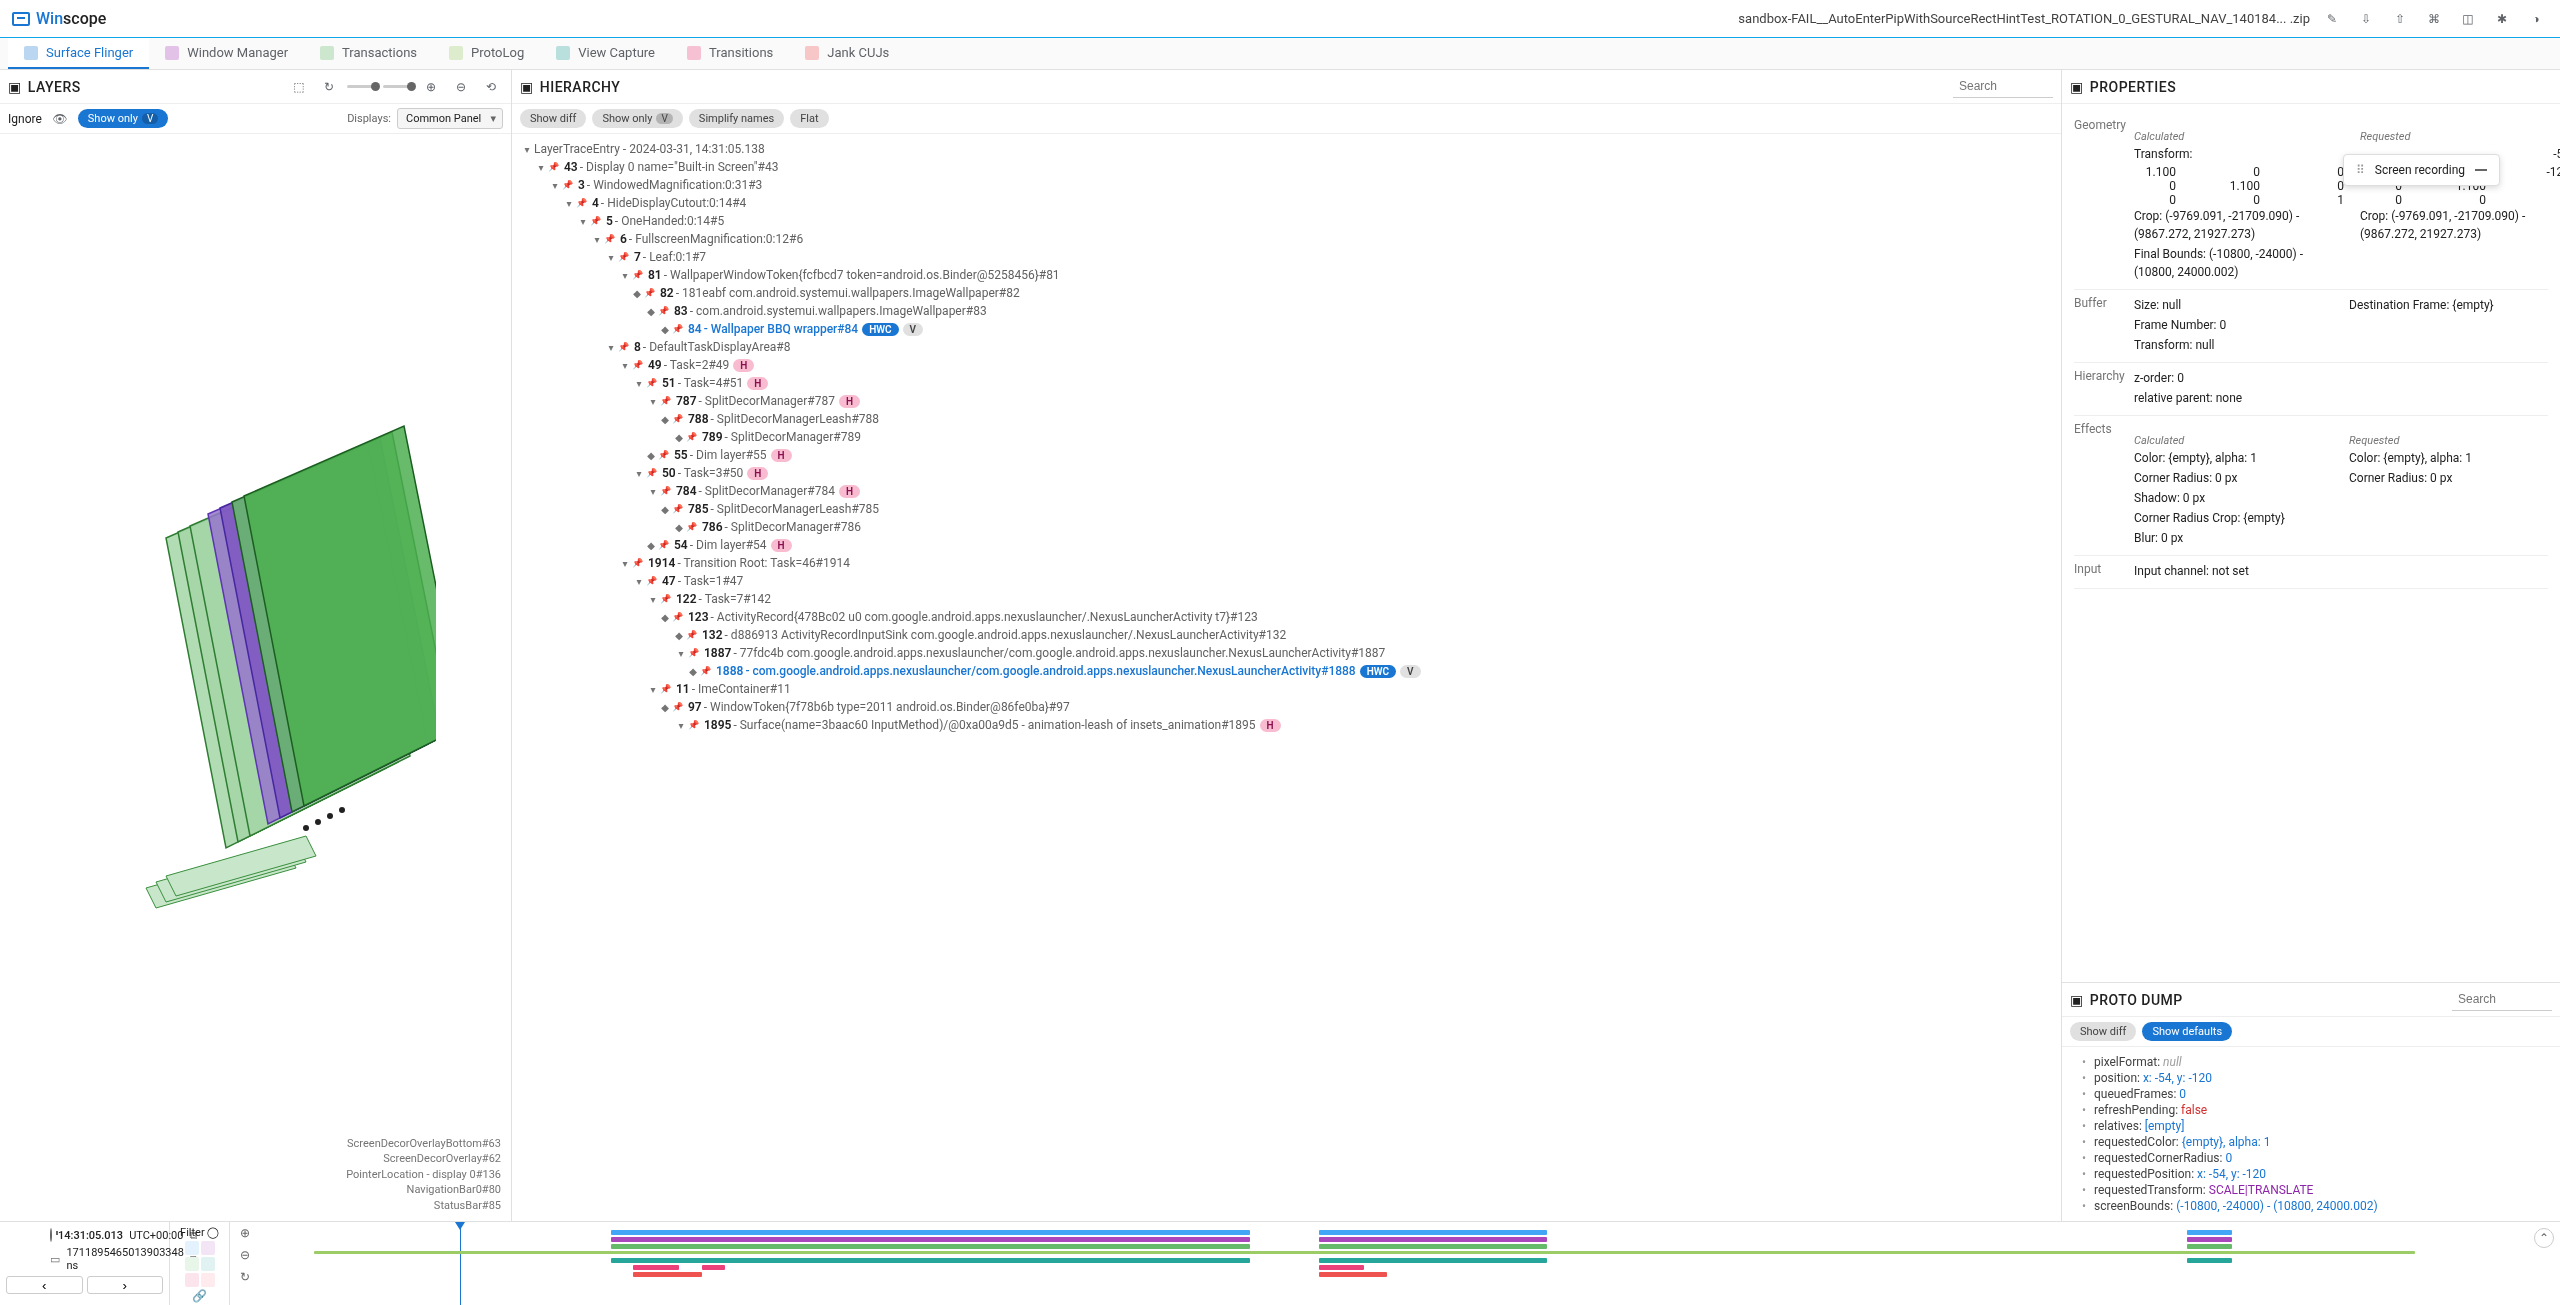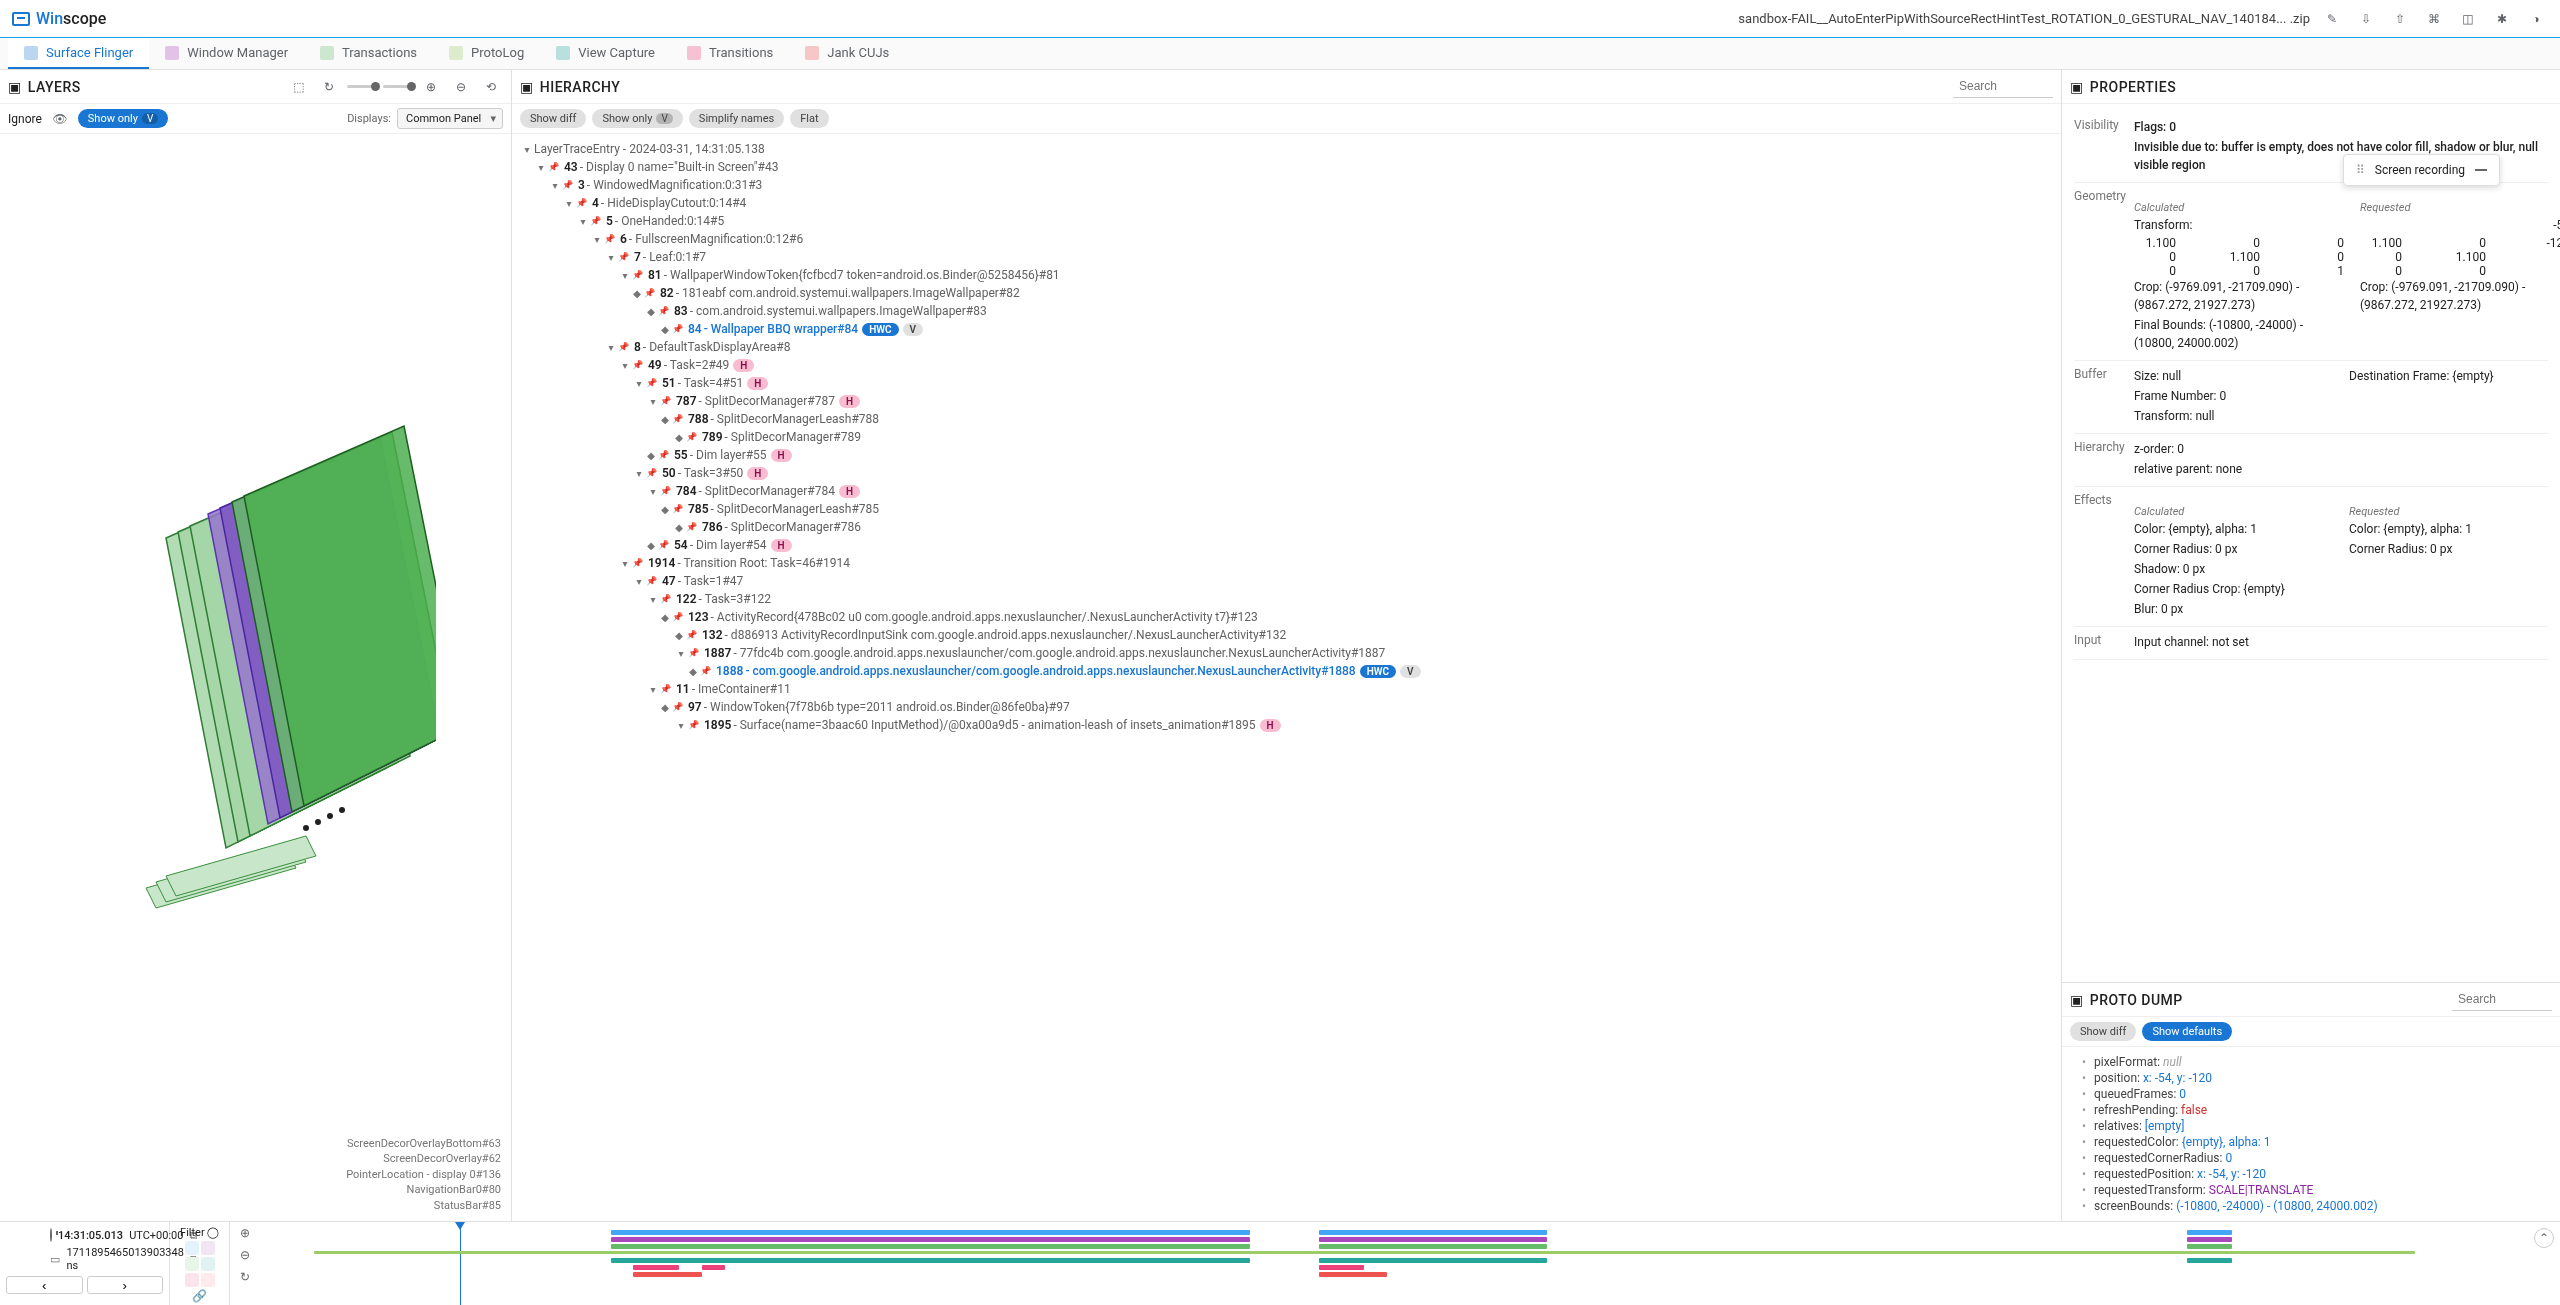--- a/index.html
+++ b/index.html
@@ -380,21 +380,21 @@
         <div class="tree-row" style="padding-left: 116px;">
           <span class="tree-toggle">▾</span>
           <span class="tree-pin" style="font-size: 9px;">📌</span>
           <span class="tree-id">47</span>
           <span class="tree-name"> - Task=1#47</span>
         </div>
         <div class="tree-row" style="padding-left: 130px;">
           <span class="tree-toggle">▾</span>
           <span class="tree-pin" style="font-size: 9px;">📌</span>
           <span class="tree-id">122</span>
-          <span class="tree-name"> - Task=3#122</span>
+          <span class="tree-name"> - Task=7#142</span>
         </div>
         <div class="tree-row" style="padding-left: 144px;">
           <span class="tree-diamond">◆</span>
           <span class="tree-pin" style="font-size: 9px;">📌</span>
           <span class="tree-id">123</span>
           <span class="tree-name"> - ActivityRecord{478Bc02 u0 com.google.android.apps.nexuslauncher/.NexusLauncherActivity t7}#123</span>
         </div>
         <div class="tree-row" style="padding-left: 158px;">
           <span class="tree-diamond">◆</span>
           <span class="tree-pin" style="font-size: 9px;">📌</span>
@@ -435,27 +435,20 @@
           <span class="badge badge-h">H</span>
         </div>
       </div>
   </div>
 
   <div class="panel panel-right">
     <div class="panel-header">
       <span class="panel-title">▣ <span>PROPERTIES</span></span>
     </div>
     <div class="props-body">
-      <div class="prop-section">
-        <div class="prop-section-label">Visibility</div>
-        <div class="prop-col">
-          <div class="prop-row"><b>Flags: 0</b></div>
-          <div class="prop-row"><b>Invisible due to: buffer is empty, does not have color fill, shadow or blur, null visible region</b></div>
-        </div>
-      </div>
       <div class="prop-section">
         <div class="prop-section-label">Geometry</div>
         <div class="prop-cols">
           <div class="prop-col">
             <div class="sub-label">Calculated</div>
             <div class="prop-row">Transform:</div>
             <div id="calc-matrix">
                 <div class="transform-row">
                   <span>1.100</span>
                   <span>0</span>

